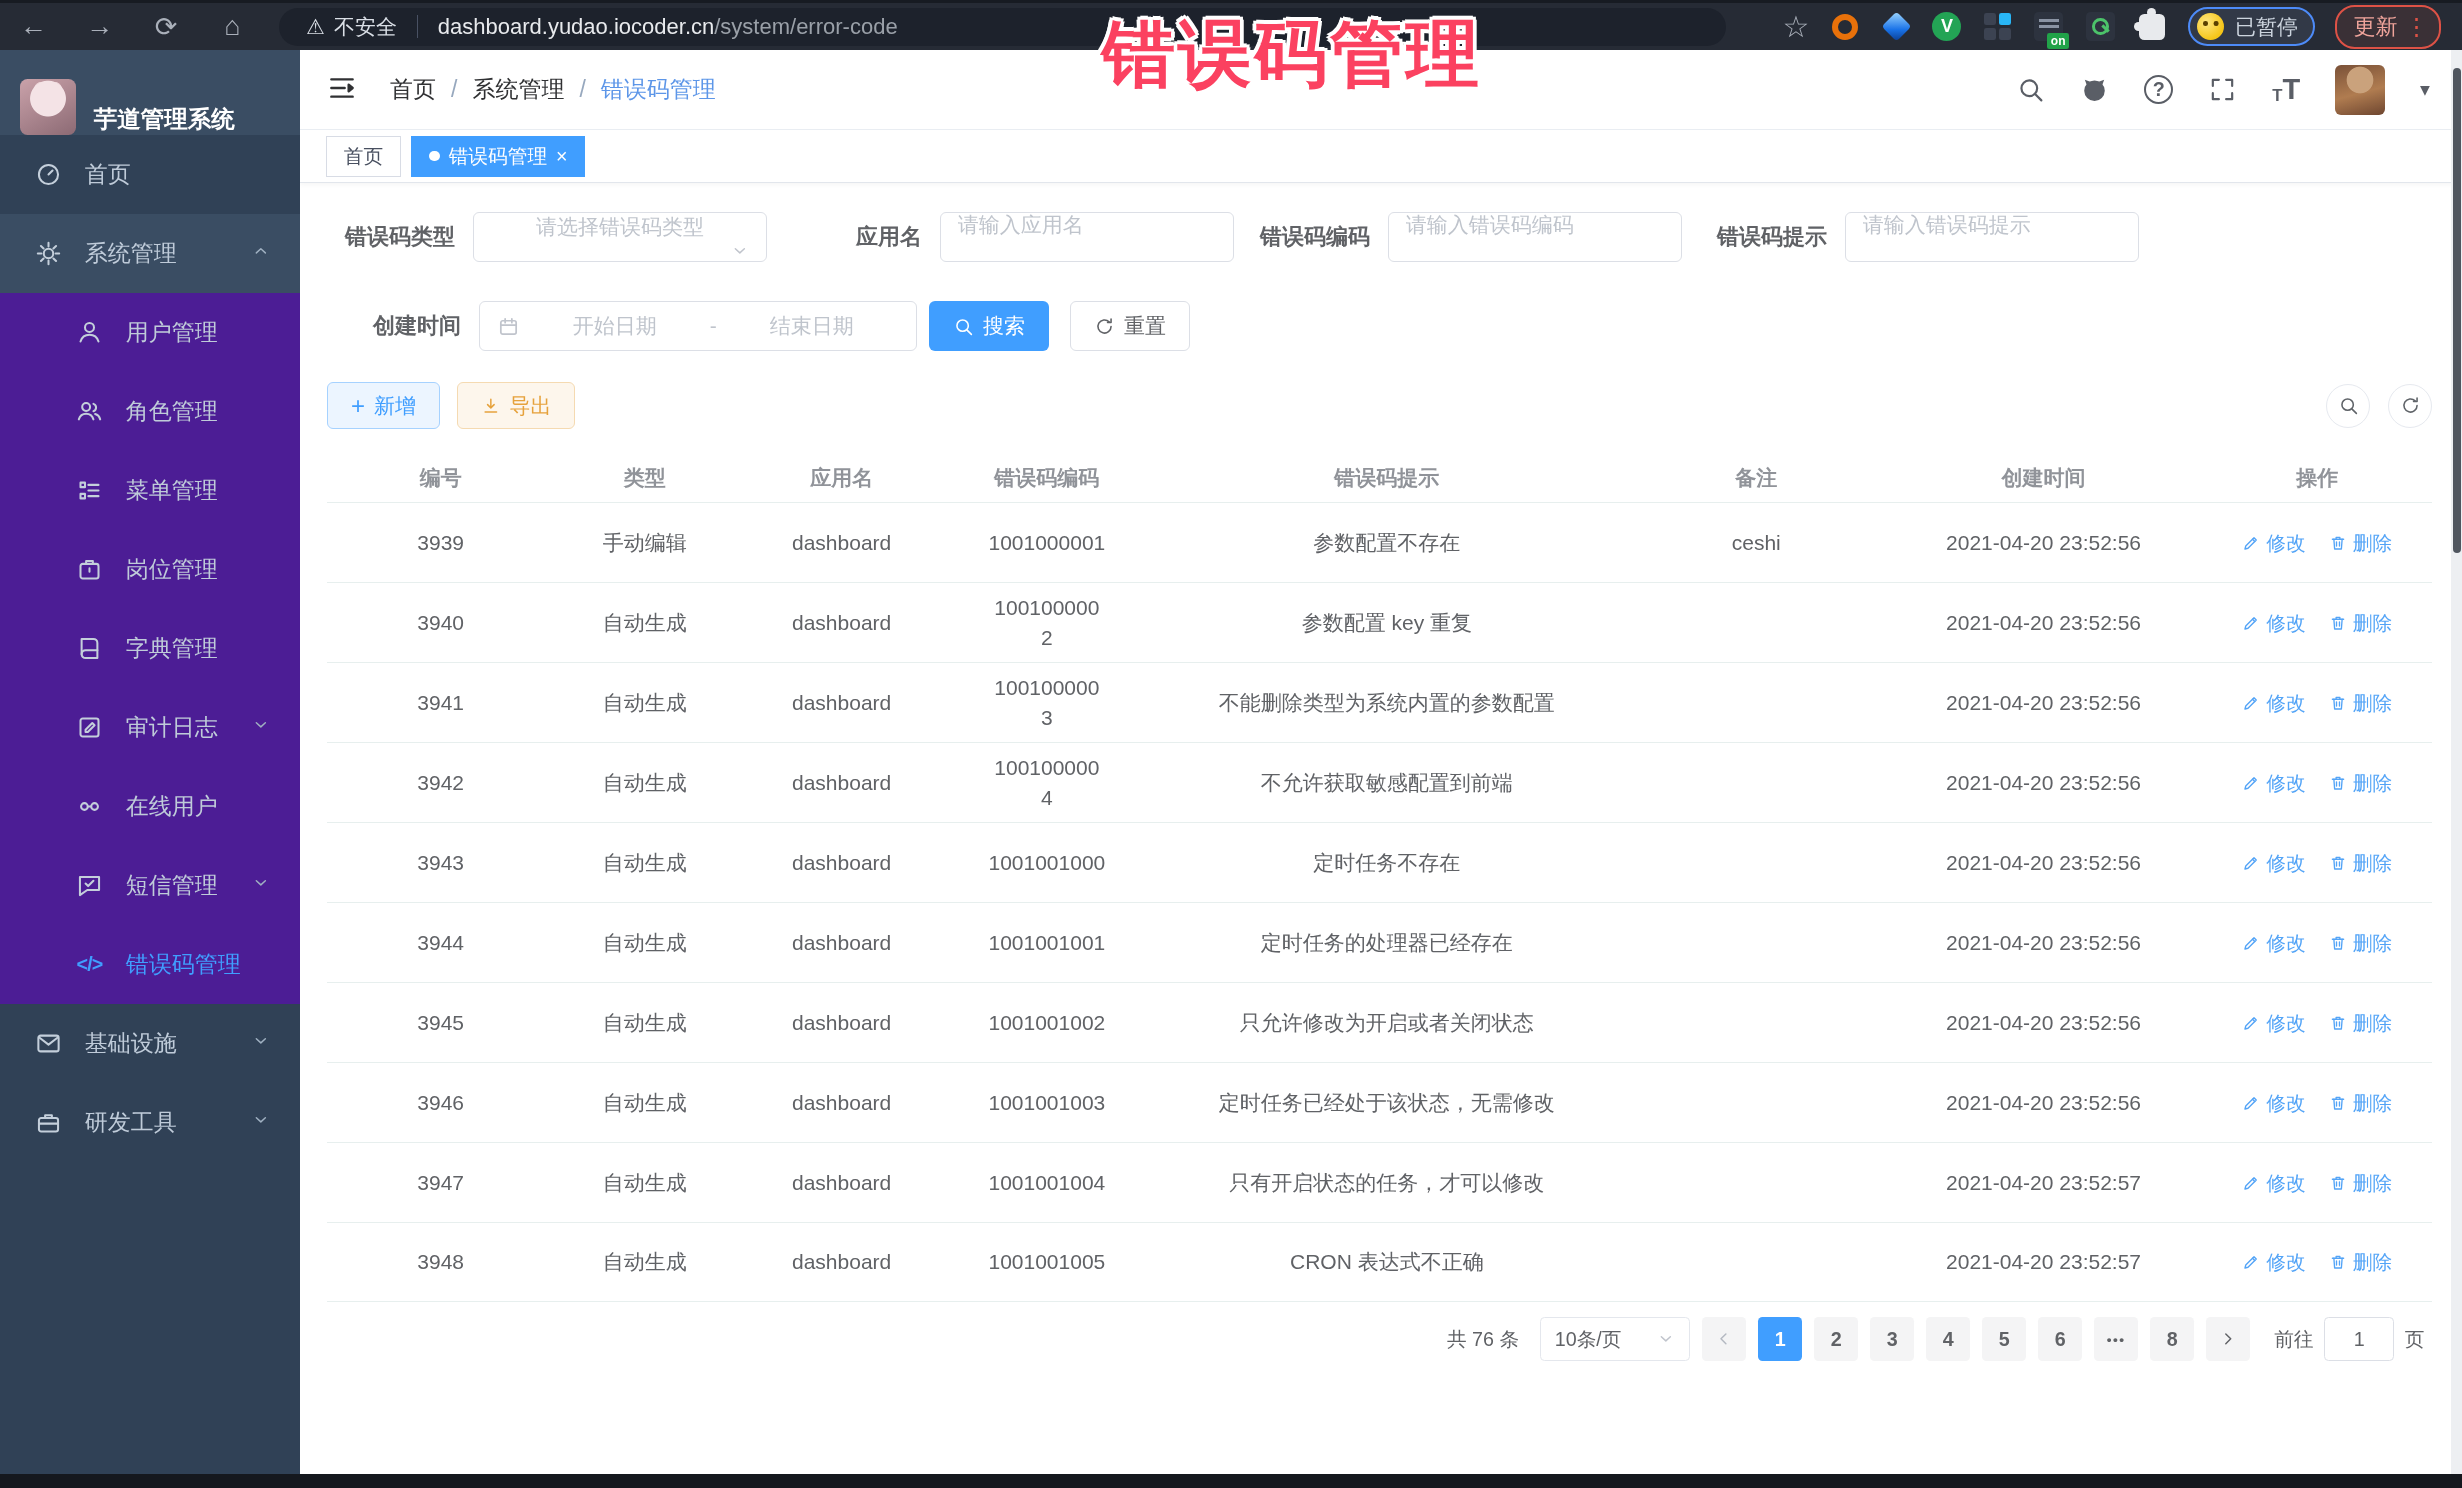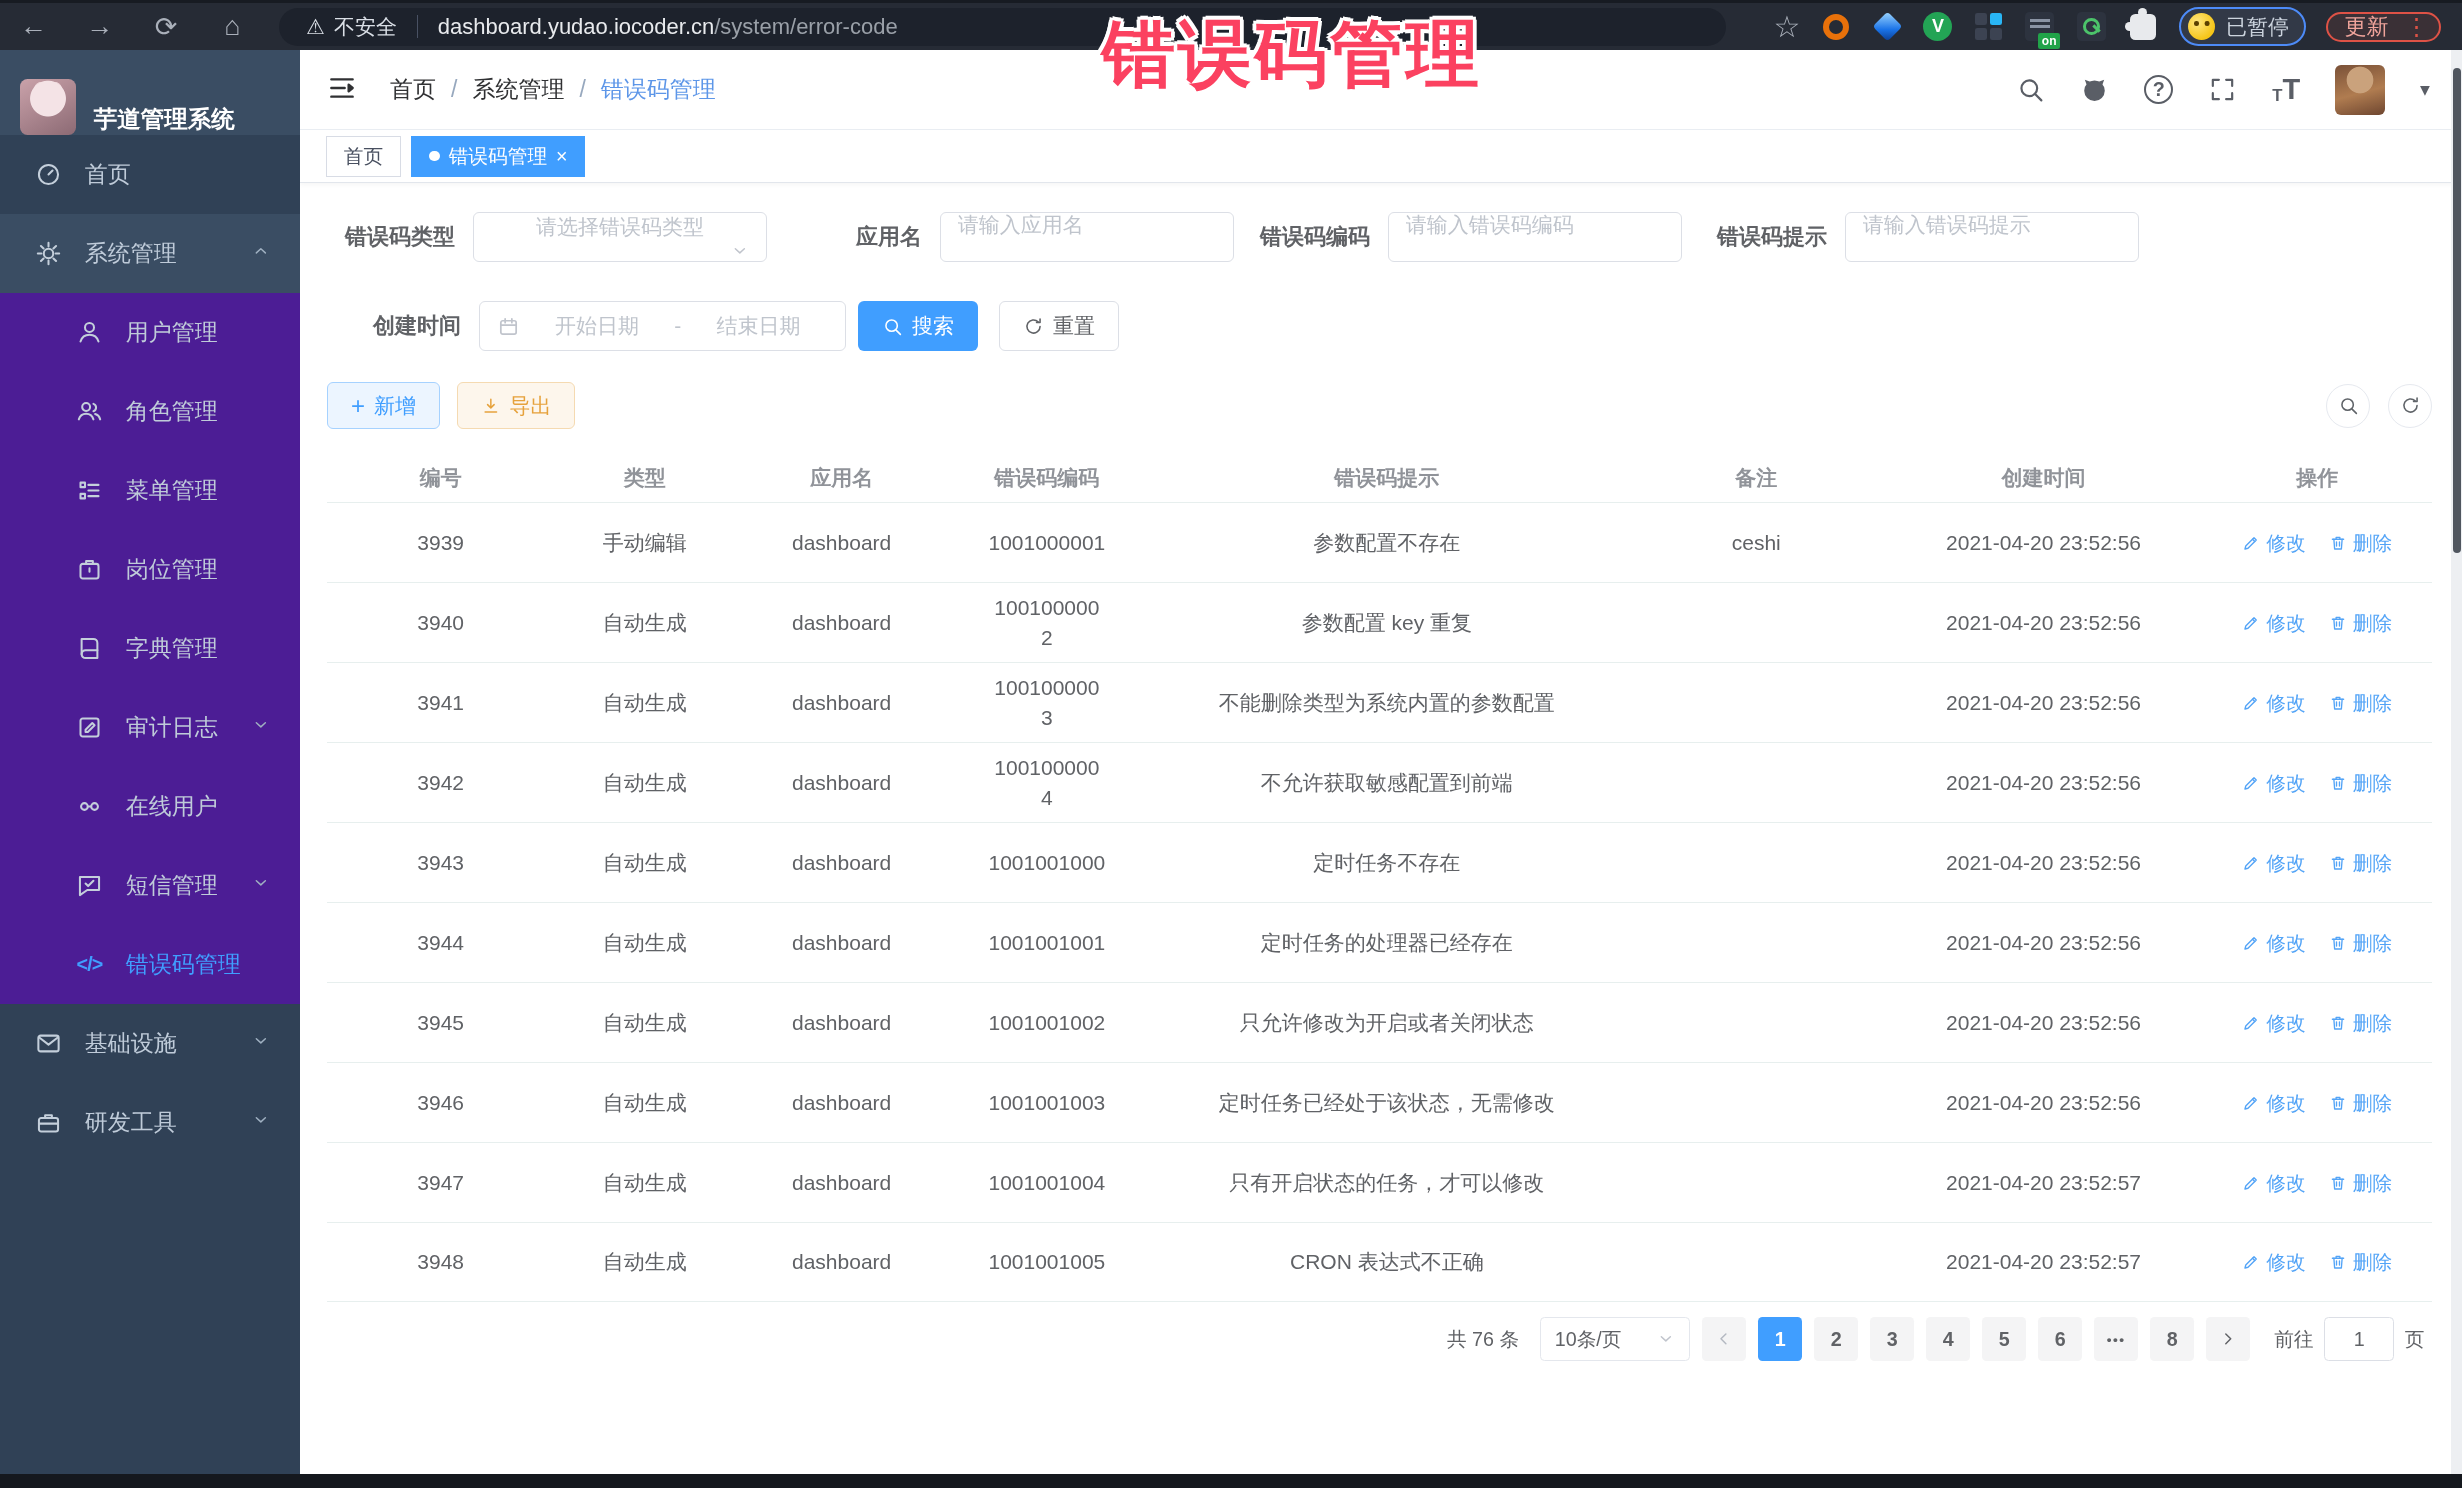--- a/index.html
+++ b/index.html
@@ -36,22 +36,22 @@
   .ext-puzzle { width:26px; height:26px; background:#e8eaed; border-radius:5.3px; position:relative; }
   .ext-puzzle::before { content:""; position:absolute; top:-5.3px; left:8.3px; width:9px; height:9px; background:#e8eaed; border-radius:50%; }
   .ext-puzzle::after { content:""; position:absolute; left:-5.3px; top:8.3px; width:9px; height:9px; background:#e8eaed; border-radius:50%; }
   .paused-pill { display:flex; align-items:center; gap:10.6px; border:2.3px solid #4d8bf8; border-radius:21px;
                  background:#323947; height:39px; padding:0 15px 0 7.6px; }
   .emoji-face { width:27px; height:27px; border-radius:50%; background:radial-gradient(circle at 35% 35%, #ffe680, #f5c518 70%);
                 position:relative; }
   .emoji-face::before { content:""; position:absolute; left:6px; top:8.3px; width:4.5px; height:4.5px; border-radius:50%;
                 background:#5b4000; box-shadow:10.6px 0 0 #5b4000; }
   .paused-label { font-size:21px; color:#ccd4de; }
-  .update-group { display:flex; align-items:center; gap:16px; border:2.3px solid #de5246; border-radius:19.7px;
-                  background:#3a3036; height:30px; padding:0 10.6px 0 16.7px; }
+  .update-group { display:flex; align-items:center; gap:7px; border:2.3px solid #de5246; border-radius:19.7px;
+                  background:#3a3036; height:44px; padding:0 10.6px 0 16.7px; }
   .update-label { font-size:22px; color:#f0a49b; }
   .kebab { font-size:24px; color:#de5246; letter-spacing:0; }
 
   
   .watermark { position:absolute; left:1102px; top:6px; z-index:60; font-size:73px; font-weight:700; color:#fb4160;
                letter-spacing:3px; white-space:nowrap;
                text-shadow:-3px -3px 0 #fff,3px -3px 0 #fff,-3px 3px 0 #fff,3px 3px 0 #fff,0 -3.8px 0 #fff,0 3.8px 0 #fff,-3.8px 0 0 #fff,3.8px 0 0 #fff; }
 
   
   .sidebar { position:absolute; left:0; top:50px; width:300px; bottom:13.6px; background:#304156; z-index:10; overflow:hidden; }
@@ -112,21 +112,21 @@
   .frow2 { margin-top:39px; }
   .fgroup { display:flex; align-items:center; }
   .flabel { font-size:22px; font-weight:700; color:#606266; white-space:nowrap; margin-right:18px; }
   .ctrl { height:50px; border:1.5px solid #dcdfe6; border-radius:6px; background:#fff; display:flex; align-items:center;
           padding:0 16.7px; font-size:21px; color:#bfc4cc; }
   .ctrl input { border:none; outline:none; font-size:21px; color:#606266; width:100%; background:transparent; }
   .ctrl input::placeholder { color:#bfc4cc; }
   .w388 { width:294px;flex-direction:column; }
   .sel-chev { margin-left:auto; color:#c0c4cc; }
   .sel-chev svg { width:19.7px; height:19.7px; }
-  .daterange { width:367px; gap:7.6px; }
+  .daterange { width:438px; gap:7.6px; }
   .daterange .cal { color:#c0c4cc; display:flex; }
   .daterange .cal svg { width:23px; height:23px; }
   .dr-txt { flex:1; text-align:center; white-space:nowrap; }
   .dr-sep { color:#bfc4cc; }
   .btn { height:50px; border-radius:6px; font-size:21px; display:flex; align-items:center; gap:9px;
          padding:0 23px; cursor:pointer; border:1.5px solid transparent; }
   .btn svg { width:21px; height:21px; }
   .btn-primary { background:#409eff; color:#fff; margin-left:12px; }
   .btn-plain { background:#fff; color:#606266; border-color:#dcdfe6; margin-left:21px; }
 

